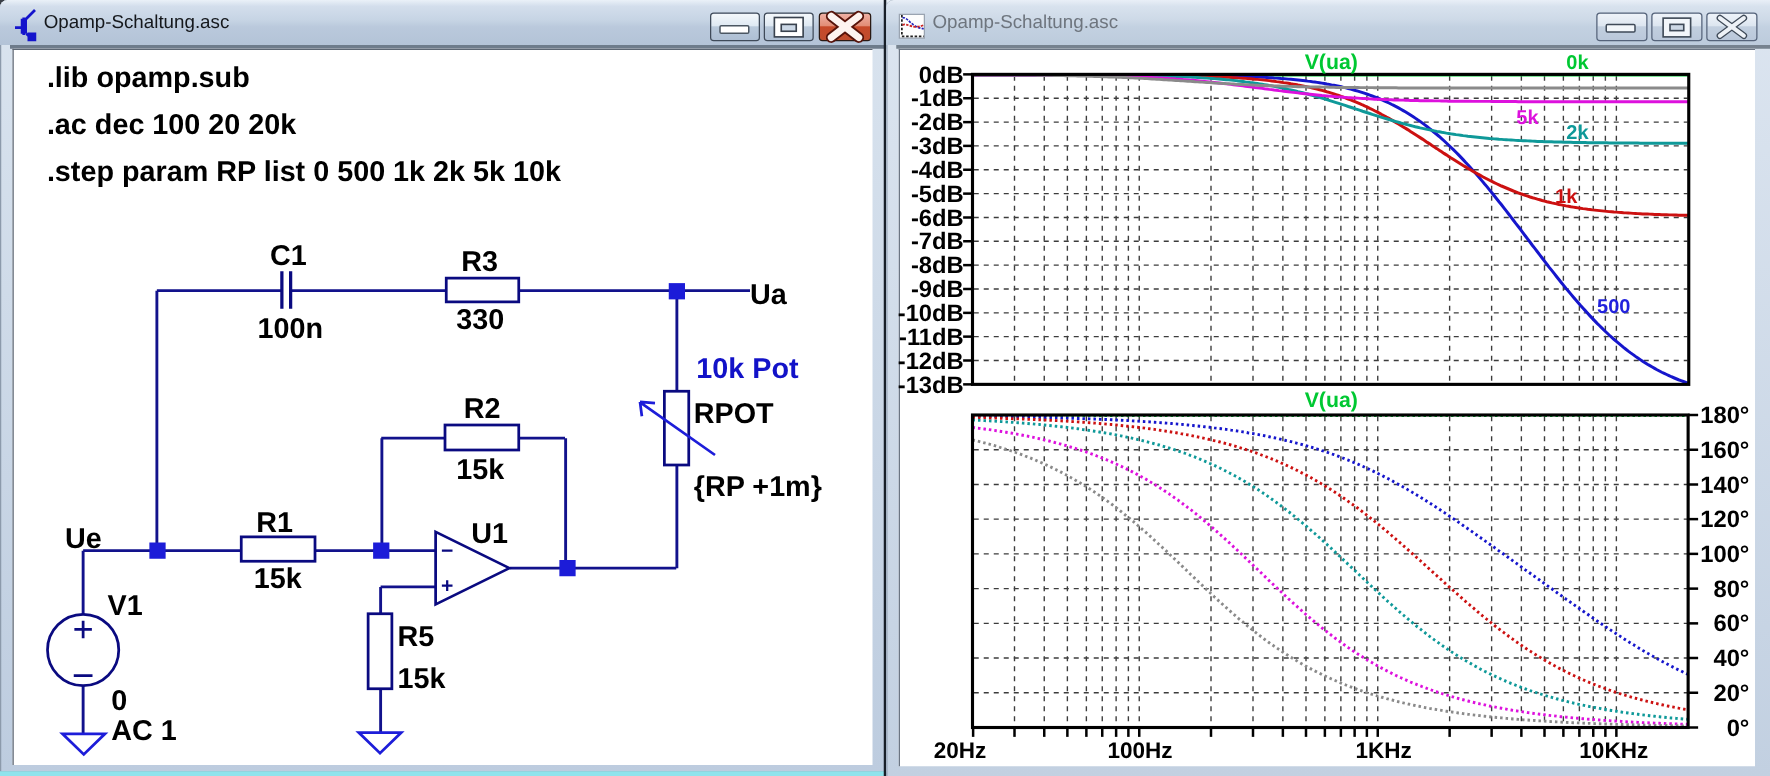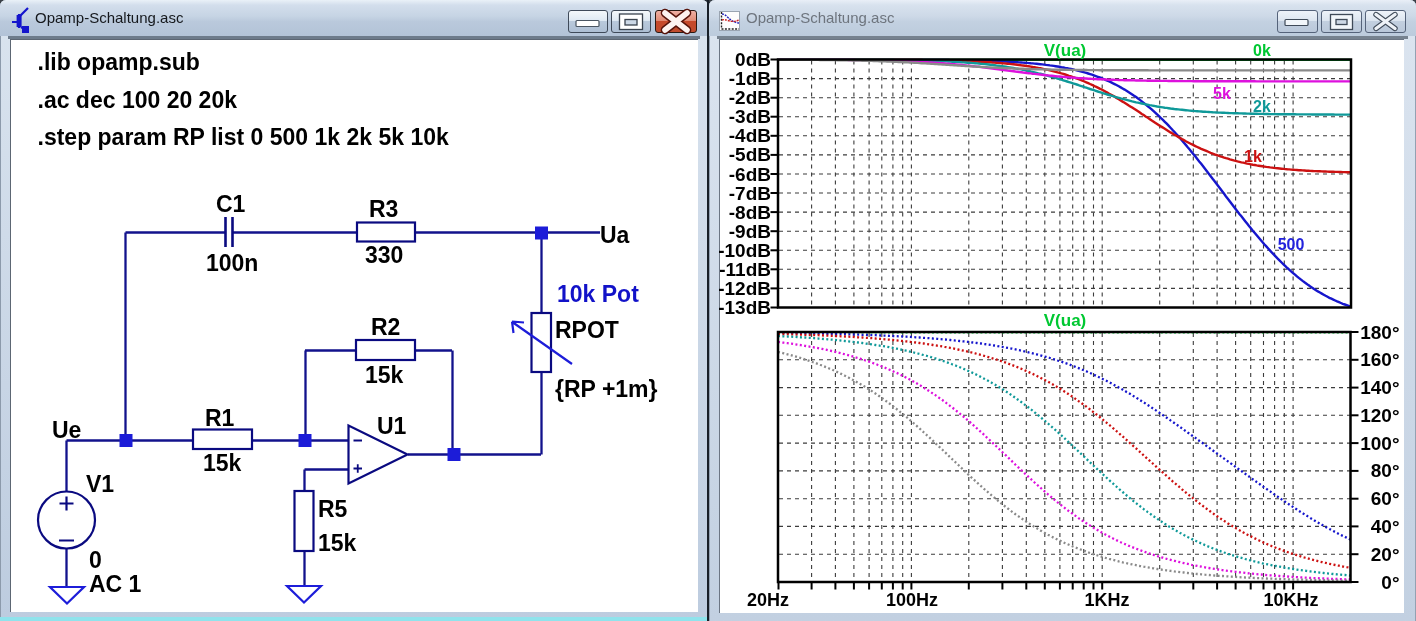--- a/index.html
+++ b/index.html
@@ -1,17 +1,17 @@
 <!DOCTYPE html>
 <html><head><meta charset="utf-8">
 <style>
   html,body {margin:0;padding:0;width:1416px;height:621px;overflow:hidden;background:#3a4048;
     font-family:"Liberation Sans",sans-serif;}
   .abs {position:absolute;}
-  .win {position:absolute;border-radius:6px 6px 0 0;}
+  .win {position:absolute;border-radius:6px 6px 0 0;padding-left:35px;}
   .tbar {position:absolute;left:0;right:0;top:0;height:36px;border-radius:6px 6px 0 0;
     background:linear-gradient(#eaf1f8 0%,#d3deec 14%,#c6d4e4 45%,#bac9dc 60%,#b3c3d7 100%);}
   .tsep {position:absolute;left:8px;right:8px;top:36px;height:3px;background:#6d7b8b;}
   .ttext {position:absolute;top:9px;font-size:15px;color:#15181c;white-space:nowrap;}
   .canvas {position:absolute;background:#fff;}
   .btn {position:absolute;top:10px;height:23px;border-radius:3px;border:1px solid #3f4a59;box-sizing:border-box;}
   .btnA {background:linear-gradient(#f4f8fb 0%,#dfe9f3 45%,#b9c9db 50%,#aebfd4 100%);}
   .btnI {background:linear-gradient(#eef3f9 0%,#dde6f0 45%,#c2cfdf 50%,#bac8da 100%);border-color:#55637a;}
   .btnC {background:linear-gradient(#efb0a4 0%,#e28d77 45%,#c6492a 50%,#c04c2e 100%);border-color:#2a1a14;}
   svg {position:absolute;left:0;top:0;}

